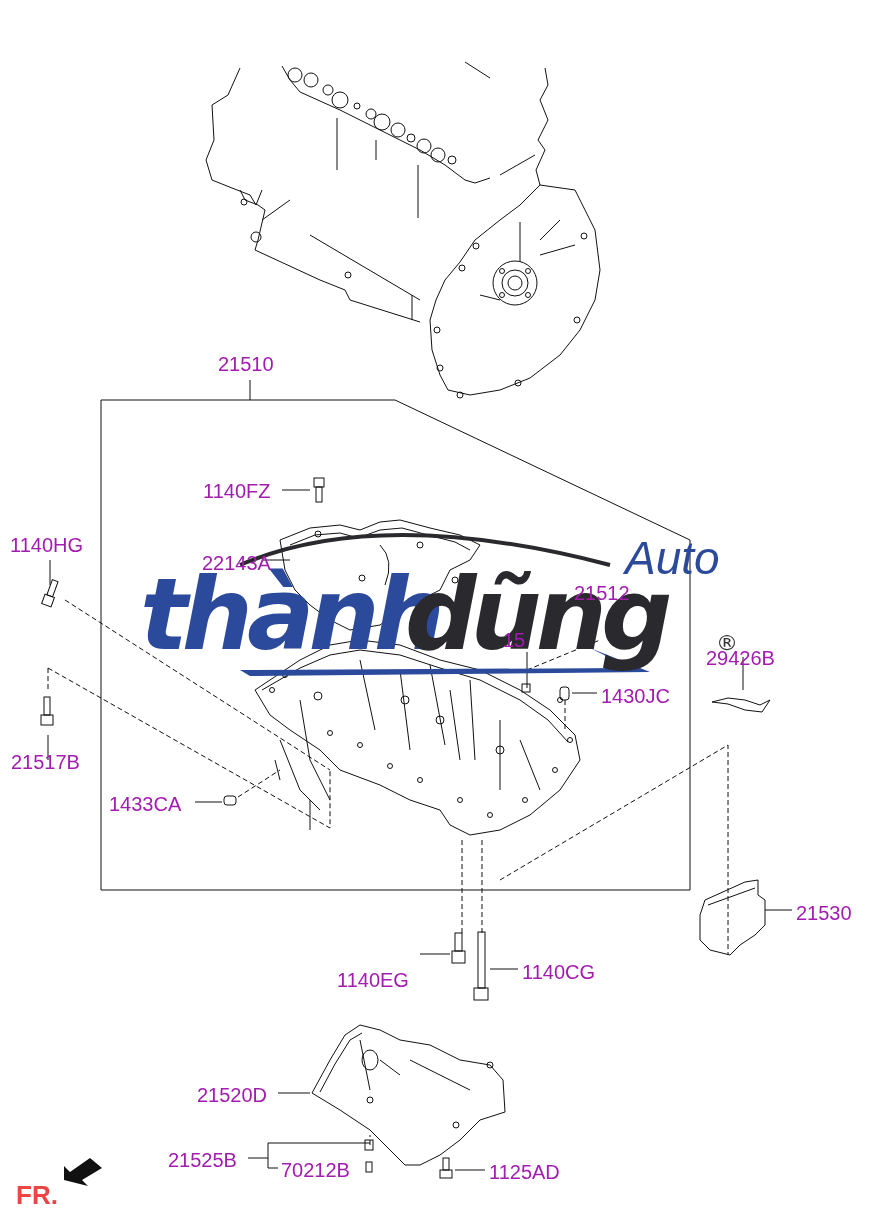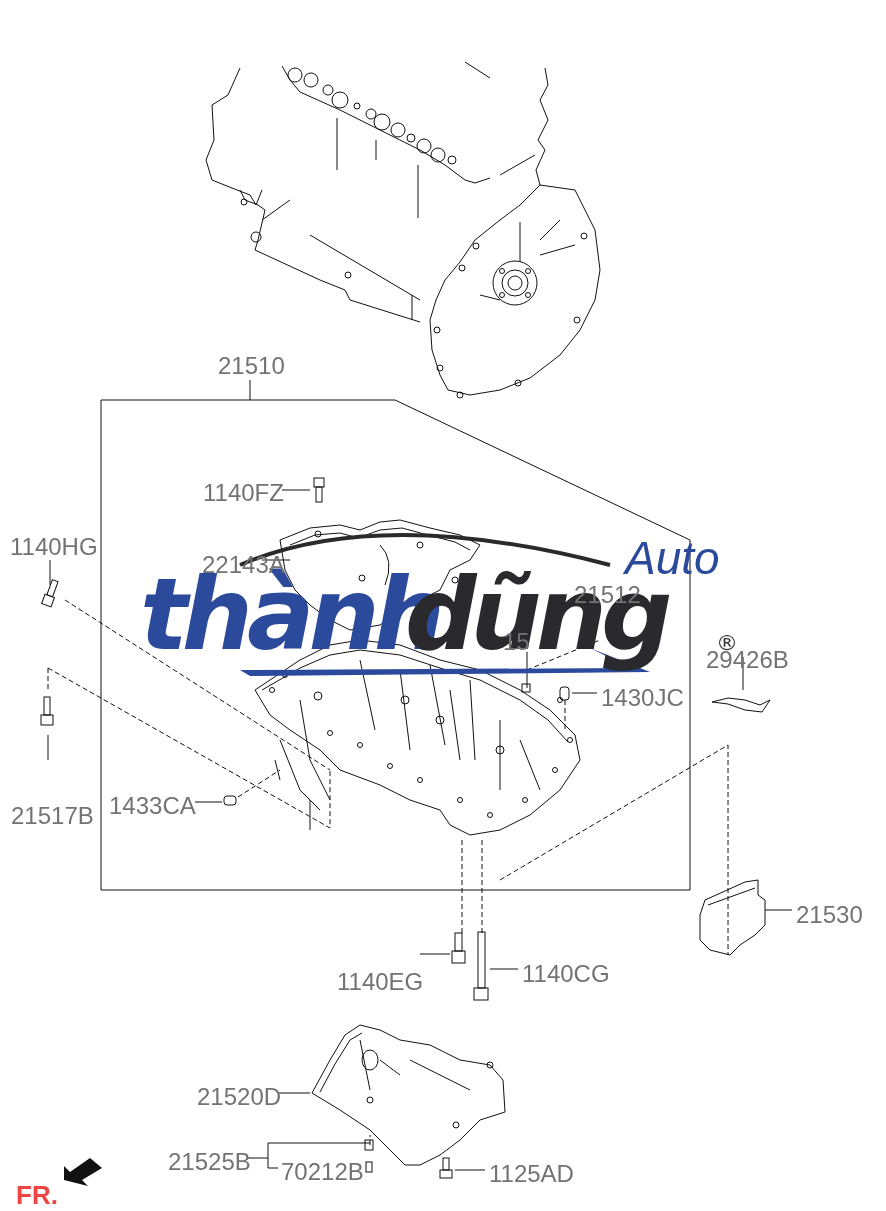--- a/index.html
+++ b/index.html
@@ -1,18 +1,18 @@
 <!DOCTYPE html>
 <html><head>
 <meta charset="utf-8">
 <style>
   html,body{margin:0;padding:0;background:#fff;}
   body{width:886px;height:1211px;position:relative;overflow:hidden;font-family:"Liberation Sans",sans-serif;}
   svg.art{position:absolute;left:0;top:0;}
-  .lbl{position:absolute;font-size:24px;color:#737373;line-height:1;white-space:nowrap;font-family:"Liberation Sans",sans-serif;}
+  .lbl{position:absolute;font-size:20px;color:#a21caf;line-height:1;white-space:nowrap;font-family:"Liberation Sans",sans-serif;}
   .fr{position:absolute;font-size:26px;font-weight:bold;color:#ef4444;font-family:"Liberation Sans",sans-serif;}
   .wm{position:absolute;font-family:"DejaVu Sans",sans-serif;font-weight:bold;font-style:italic;line-height:1;}
   .wm-auto{position:absolute;font-family:"Liberation Sans",sans-serif;font-style:italic;line-height:1;}
   .reg{position:absolute;font-size:22px;color:#333;font-family:"DejaVu Sans",sans-serif;line-height:1;}
 </style>
 </head>
 <body>
 
 <svg class="art" width="886" height="1211" viewBox="0 0 886 1211" xmlns="http://www.w3.org/2000/svg" fill="none" stroke="#111" stroke-width="1">
 
@@ -211,21 +211,21 @@
 <div class="reg" style="left:716px;top:632px;">®</div>
 
 <span class="lbl" style="left:218px;top:354px;">21510</span>
 <span class="lbl" style="left:203px;top:481px;text-align:right;">1140FZ</span>
 <span class="lbl" style="left:10px;top:535px;">1140HG</span>
 <span class="lbl" style="left:202px;top:553px;text-align:right;">22143A</span>
 <span class="lbl" style="left:574px;top:583px;">21512</span>
 <span class="lbl" style="left:503px;top:630px;">15</span>
 <span class="lbl" style="left:706px;top:648px;">29426B</span>
 <span class="lbl" style="left:601px;top:686px;">1430JC</span>
-<span class="lbl" style="left:11px;top:804px;">21517B</span>
+<span class="lbl" style="left:11px;top:752px;">21517B</span>
 <span class="lbl" style="left:109px;top:794px;">1433CA</span>
 <span class="lbl" style="left:796px;top:903px;">21530</span>
 <span class="lbl" style="left:337px;top:946px;margin-top:24px;">1140EG</span>
 <span class="lbl" style="left:522px;top:962px;">1140CG</span>
 <span class="lbl" style="left:197px;top:1085px;">21520D</span>
 <span class="lbl" style="left:168px;top:1150px;">21525B</span>
 <span class="lbl" style="left:281px;top:1160px;">70212B</span>
 <span class="lbl" style="left:489px;top:1162px;">1125AD</span>
 
 <span class="fr" style="left:16px;top:1180px;">FR.</span>

